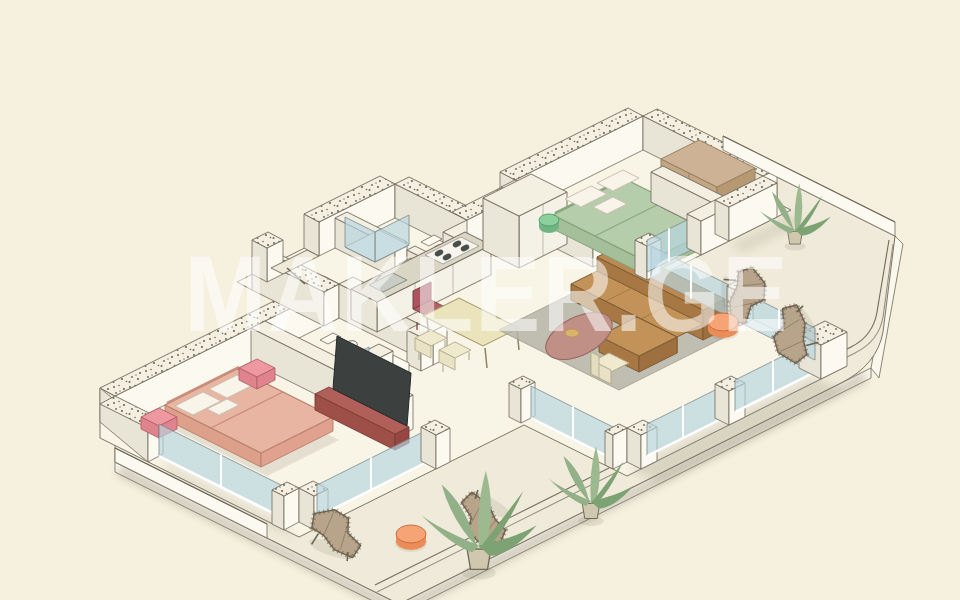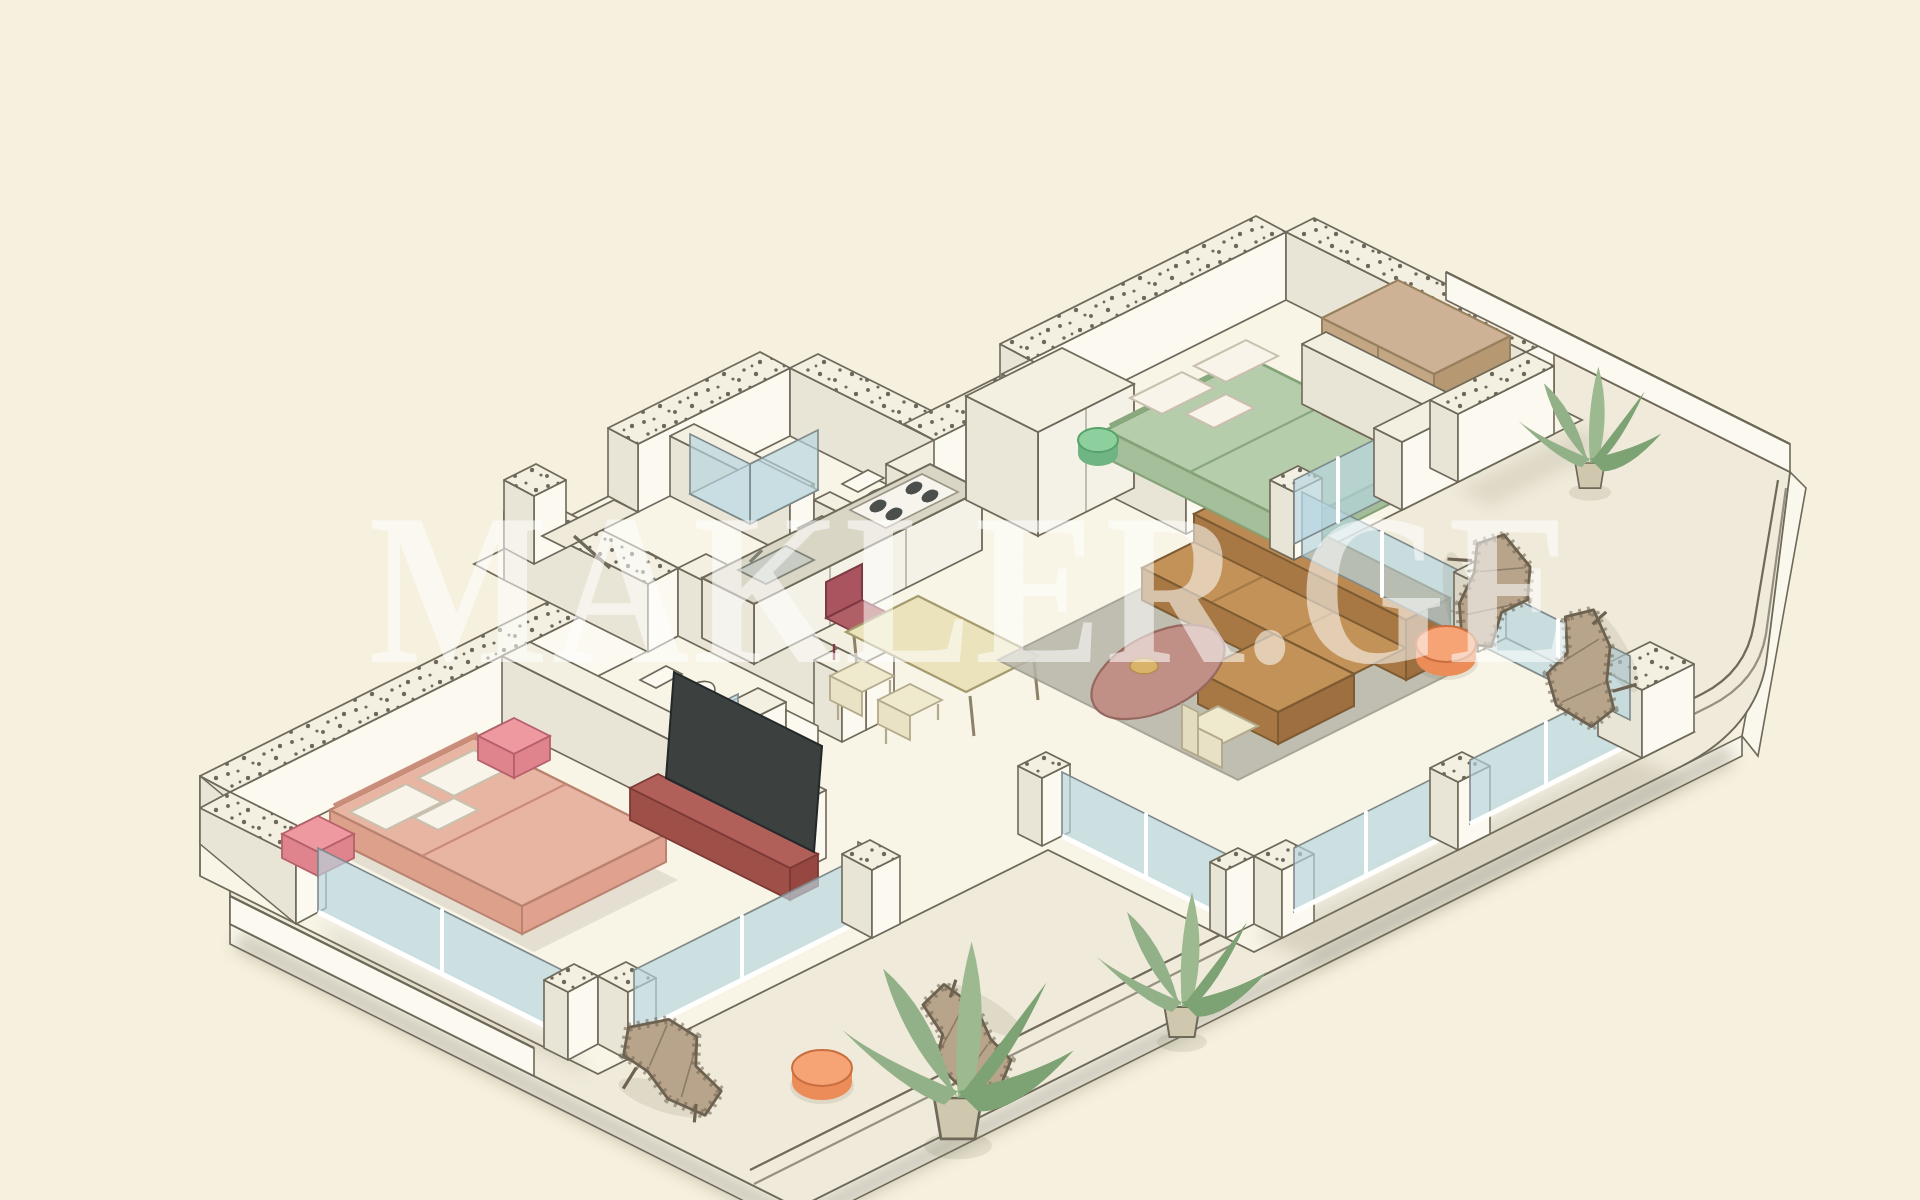--- a/index.html
+++ b/index.html
@@ -1,17 +1,17 @@
 <!DOCTYPE html>
 <html style="--bg: #f6f1de; --terrace: #efead9; --floor: #f8f4e6; --slabFace: #faf7ec; --wallFace: #fbf9f0; --wallSide: #e9e5d6; --wallTop: #f3f0e2; --outline: #6f695a; --speckleDot: #6d675a; --glass: #b7d6e0; --glassFrame: #7e8a8c; --mullion: #ffffff; --bedPink: #e9b5a3; --bedPinkDark: #e0a28e; --bedPinkSide: #dda08b; --pillow: #f8f4ea; --nightstand: #ee99a0; --nightstandDark: #df838c; --bedGreen: #b5cdab; --bedGreenDark: #a4bf99; --poufGreen: #8ecf9e; --poufGreenDark: #6fb583; --wardrobe: #cdb295; --wardrobeDark: #b69872; --sofa: #c29258; --sofaDark: #a87844; --sofaEnd: #9e7040; --rug: #b7b4a8; --coffeeTable: #c08f86; --coffeeTableDark: #b07f76; --gold: #d9b36a; --tvConsole: #b06058; --tvConsoleDark: #9e4f48; --tvScreen: #3c4140; --table: #eae3bc; --chairRed: #a9545e; --chairCream: #efe9cd; --counterTop: #dad6c6; --cabinetFace: #f4f1e6; --cabinetSide: #eae6d8; --sink: #c9ccc4; --burner: #4a4f4c; --wicker: #b7a48a; --wickerDark: #6e6250; --poufOrange: #f6a376; --poufOrangeDark: #ec8c58; --plant1: #93b189; --plant2: #9db990; --plant3: #7da273; --pot: #cfc7ae; --shadow: #7c7660; --watermark: #ffffff;"><head>
 <meta charset="utf-8">
 <style>
   html,body{margin:0;padding:0;background:#e8e4d6;}
   .stage{position:relative;width:960px;height:600px;background:var(--bg);overflow:hidden;
-         font-family:Liberation Serif, serif;}
+         font-family:Liberation Sans, sans-serif;}
   svg{position:absolute;left:0;top:0;}
   
   .wallface{fill:var(--wallFace);stroke:var(--outline);stroke-width:.8;stroke-linejoin:round;}
   .wallside{fill:var(--wallSide);stroke:var(--outline);stroke-width:.8;stroke-linejoin:round;}
   .walltop{fill:var(--wallTop);stroke:var(--outline);stroke-width:.9;stroke-linejoin:round;}
   .speck{fill:url(#speckle);stroke:var(--outline);stroke-width:.9;stroke-linejoin:round;}
   .glass{fill:var(--glass);fill-opacity:.68;stroke:var(--glassFrame);stroke-width:.8;}
   .mull{stroke:var(--mullion);stroke-width:2;stroke-linecap:round;}
   .pad{fill:var(--floor);stroke:var(--outline);stroke-width:.9;}
   .terr{fill:var(--terrace);stroke:var(--outline);stroke-width:.9;}

